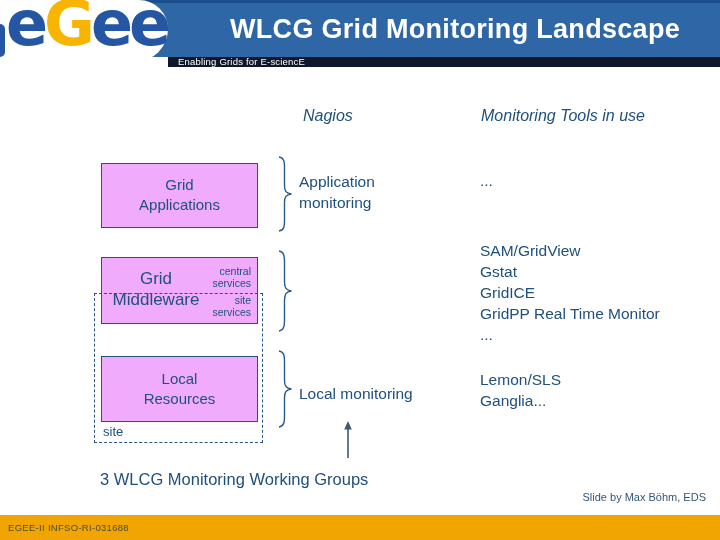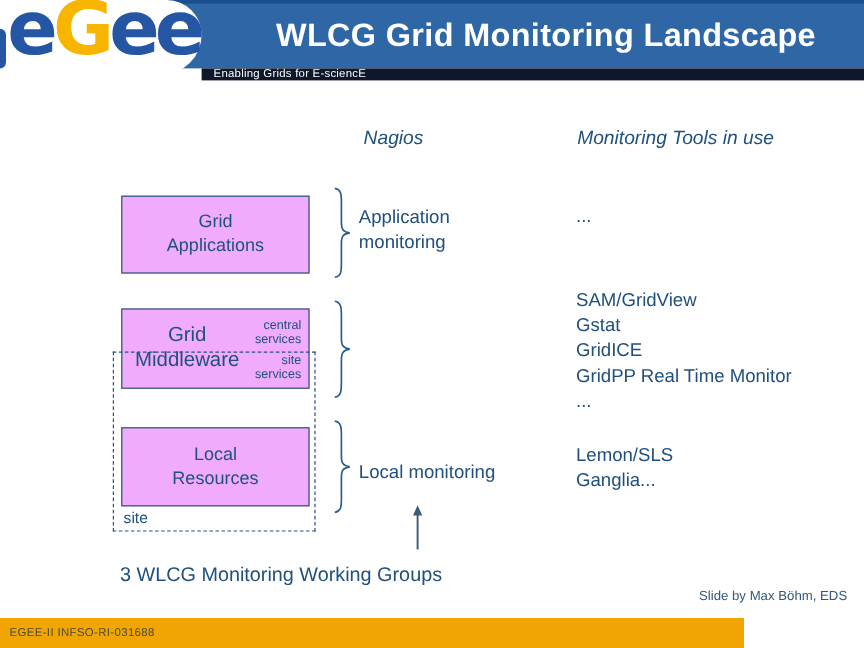--- a/index.html
+++ b/index.html
@@ -64,21 +64,21 @@
 
   
   .up-arrow { position:absolute; left:342px; top:421px; width:12px; height:38px; }
 
   
   .caption { position:absolute; left:100px; top:470px; width:440px; text-align:left;
              color:#20507e; font-size:16.5px; }
   .credit { position:absolute; right:14px; top:491px; color:#33567a; font-size:11px; }
 
   
-  .footer-bar { position:absolute; left:0; top:515px; width:620px; height:25px;
+  .footer-bar { position:absolute; left:0; top:515px; width:720px; height:25px;
                 background:#f0a502; color:#4e4a38; font-size:9.5px; line-height:25px;
                 padding-left:8px; letter-spacing:.3px; }
 </style>
 </head>
 <body>
 
 <div class="slide">
 
   <div class="bar-blue"></div>
   <h1 class="slide-title">WLCG Grid Monitoring Landscape</h1>

